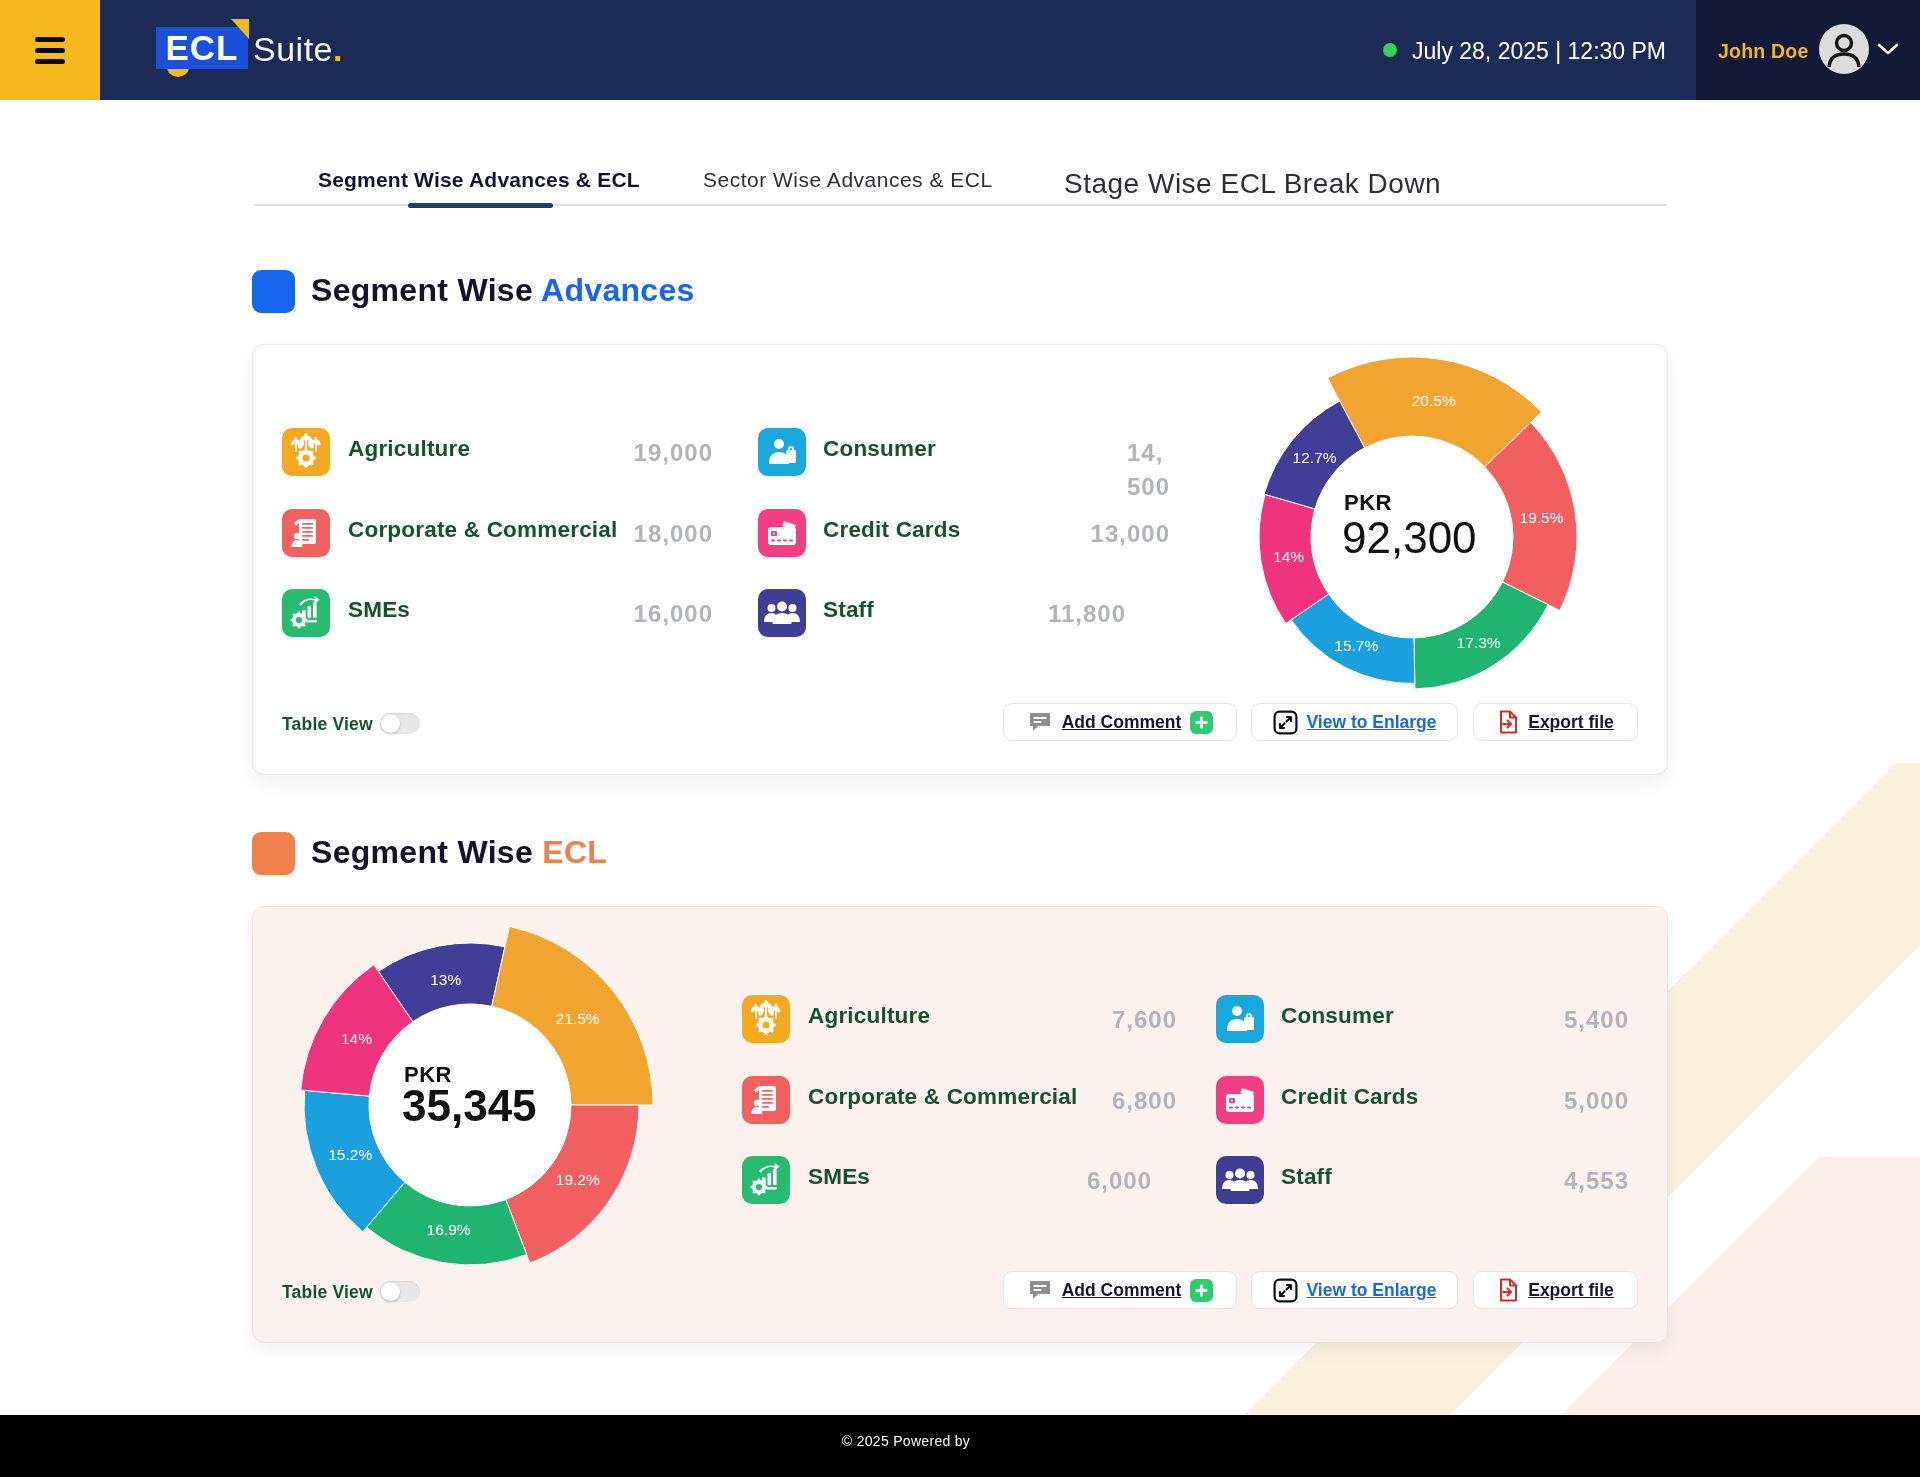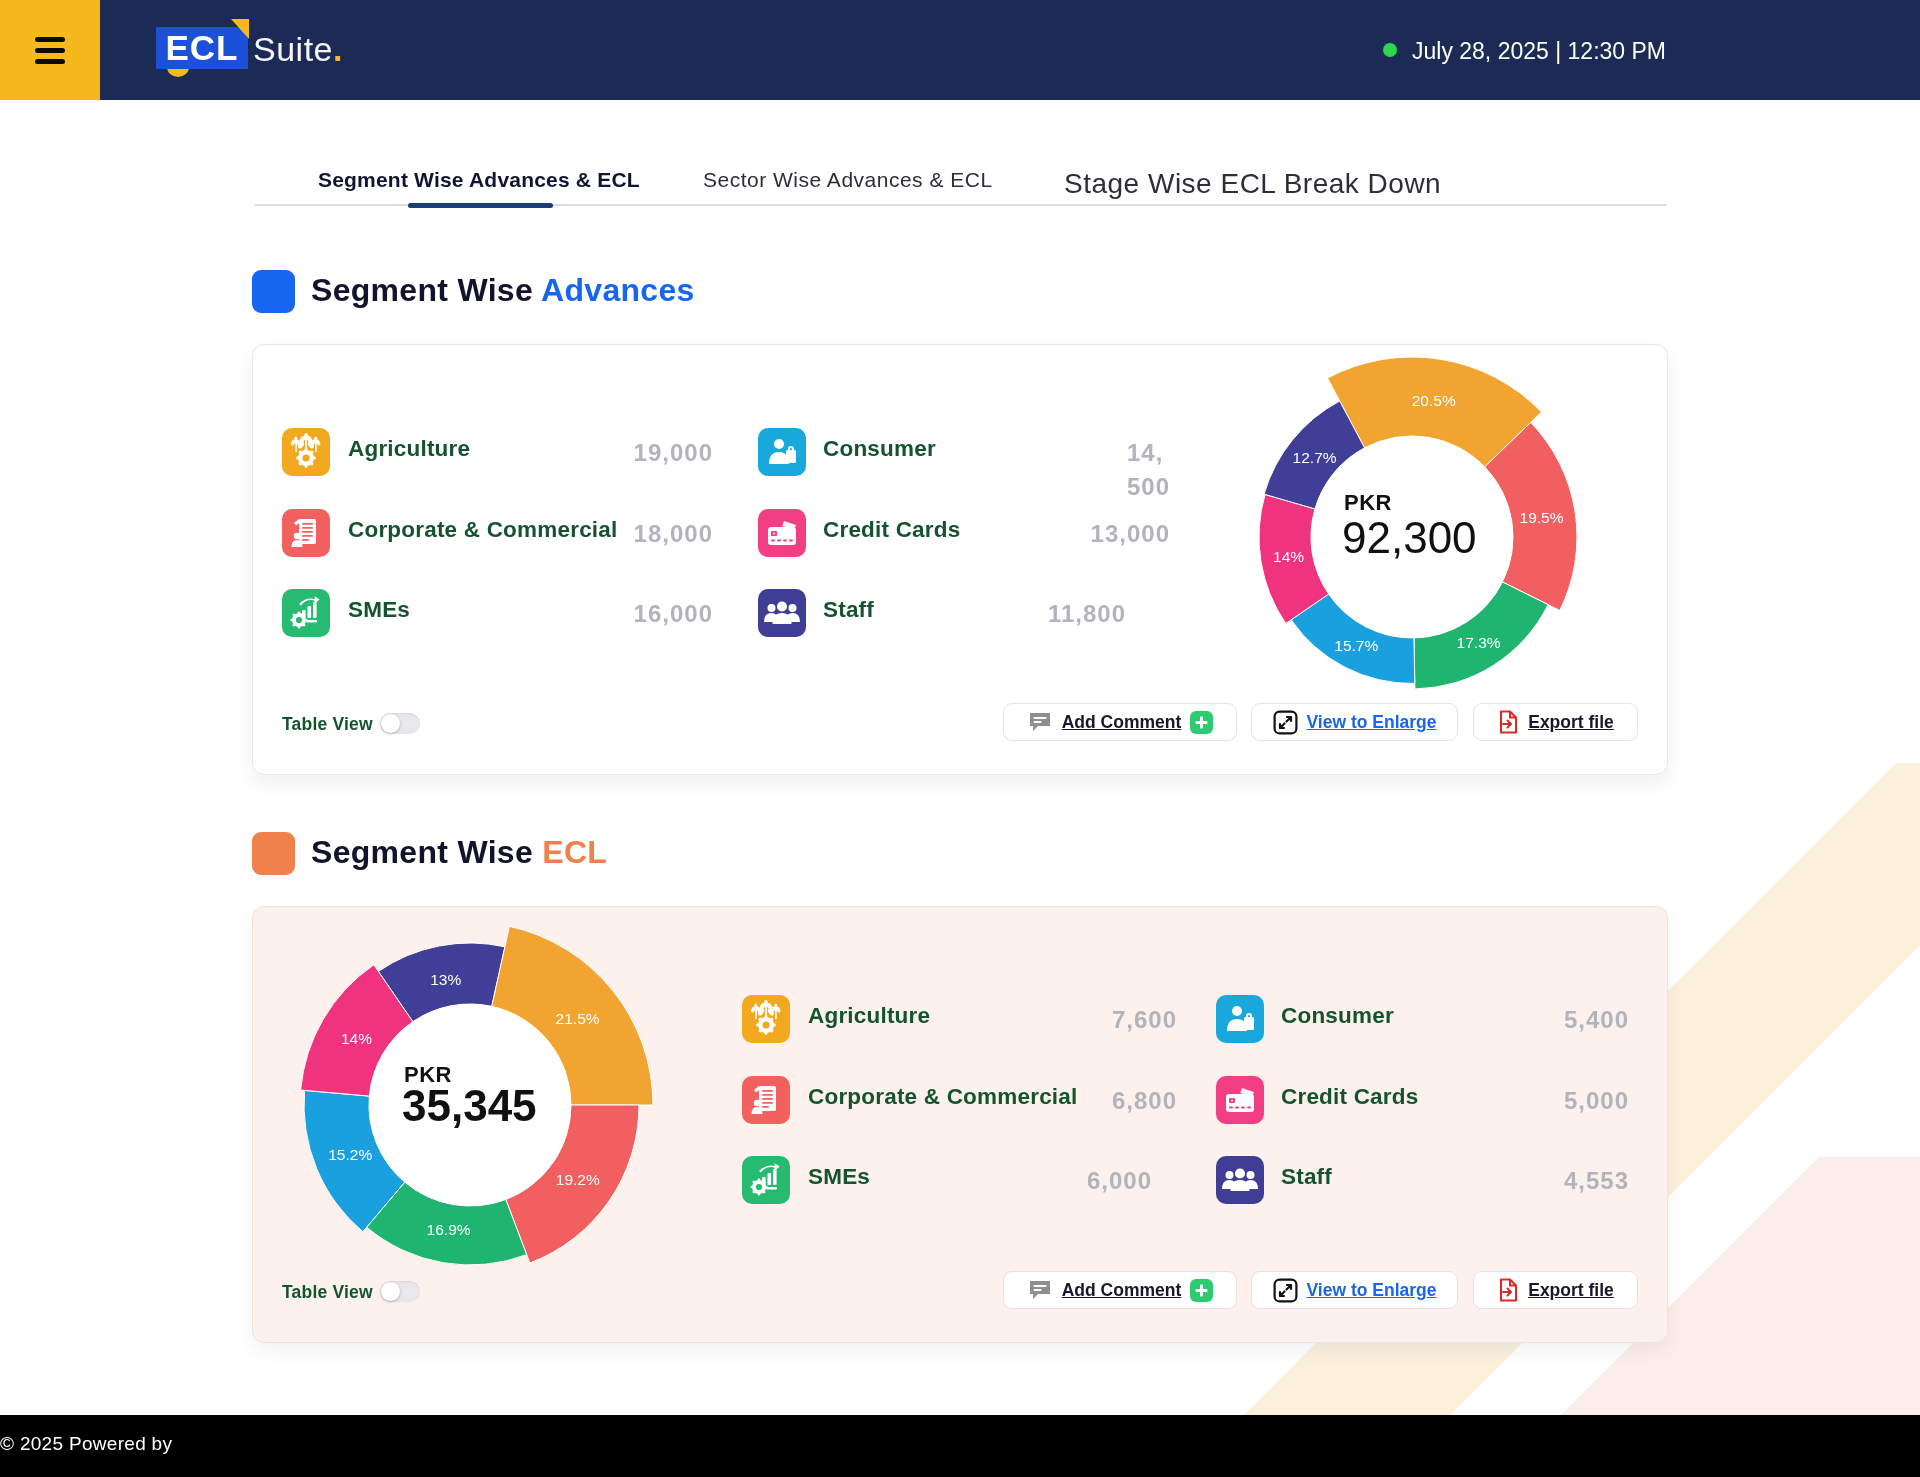--- a/index.html
+++ b/index.html
@@ -32,20 +32,31 @@
     <span style="color:#fff;font-weight:700;font-size:35px;letter-spacing:1px">ECL</span>
   </div>
   <svg style="position:absolute;left:231px;top:19px" width="18" height="20">
       <path d="M0 0 L18 0 L18 20 Z" fill="#F6B91D"></path>
     </svg>
   <div style="position:absolute;left:253px;top:30px;color:#F5F5F8;font-size:34px;font-weight:400;letter-spacing:0.5px">Suite<span style="color:#F6B91D;font-weight:700">.</span></div>
 
   <div style="position:absolute;left:1383px;top:43px;width:14px;height:14px;border-radius:50%;background:#2FD64F"></div>
   <div style="position:absolute;left:1412px;top:38px;color:#fff;font-size:23px;letter-spacing:0px">July 28, 2025 | 12:30 PM</div>
 
+  <div style="position:absolute;left:1696px;top:0;width:224px;height:100px;background:#121A36">
+    <div style="position:absolute;left:22px;top:40px;color:#F2B71D;font-size:19.5px;font-weight:700;letter-spacing:0.2px">John Doe</div>
+    <svg style="position:absolute;left:123px;top:24px" width="50" height="50" viewBox="0 0 50 50">
+      <circle cx="25" cy="25" r="25" fill="#DCDCDC"></circle>
+      <circle cx="25" cy="19" r="7.5" fill="none" stroke="#161616" stroke-width="3.4"></circle>
+      <path d="M10 43 q1 -13 15 -13 q14 0 15 13" fill="none" stroke="#161616" stroke-width="3.4"></path>
+    </svg>
+    <svg style="position:absolute;left:180px;top:42px" width="24" height="16">
+        <path d="M3 3 l9 8 9 -8" fill="none" stroke="#fff" stroke-width="2.6" stroke-linecap="round" stroke-linejoin="round"></path>
+      </svg>
+  </div>
 </div>
 
 <div style="position:absolute;left:318px;top:168px;font-size:21px;font-weight:700;color:#101631;letter-spacing:0.2px;z-index:2">Segment Wise Advances &amp; ECL</div>
 <div style="position:absolute;left:703px;top:168px;font-size:21px;color:#2E2E3A;letter-spacing:0.5px;z-index:2">Sector Wise Advances &amp; ECL</div>
 <div style="position:absolute;left:1064px;top:168px;font-size:28px;color:#2E2E3A;letter-spacing:0.5px;z-index:2">Stage Wise ECL Break Down</div>
 <div style="position:absolute;left:255px;top:204px;width:1412px;height:2px;background:#DCDCDE;z-index:1"></div>
 <div style="position:absolute;left:408px;top:203px;width:145px;height:5px;background:#1D3E75;border-radius:3px;z-index:2"></div>
 
 <div style="position:absolute;left:252px;top:270px;width:43px;height:43px;background:#1766F0;border-radius:9px;z-index:2"></div>
 <div style="position:absolute;left:311px;top:272px;font-size:32px;font-weight:700;letter-spacing:0.3px;color:#13132B;z-index:2">Segment Wise <span style="color:#1766F0">Advances</span></div>
@@ -475,14 +486,14 @@
 <div class="btn" style="left:1473px;top:1271px;width:165px;z-index:2">
     <svg width="22" height="24" viewBox="0 0 22 24" fill="none" stroke="#DD2727" stroke-width="2">
 <path d="M4 1.5 h9 l6 6 v15 h-15 z" stroke-linejoin="round"></path>
 <path d="M13 1.5 v6 h6" stroke-linejoin="round"></path>
 <path d="M6 14 h7 M10.5 10.5 L14 14 l-3.5 3.5" stroke-linecap="round" stroke-linejoin="round"></path>
     </svg>
     <span>Export file</span>
   </div>
 
 <div style="position:absolute;left:0;top:1415px;width:1920px;height:62px;background:#000;z-index:5">
-  <div style="position:absolute;left:0;top:18px;width:1812px;color:#fff;font-size:19px;letter-spacing:0.3px">© 2025 Powered by</div>
+  <div style="position:absolute;left:0;top:18px;width:1812px;text-align:center;color:#fff;font-size:14px;letter-spacing:0.3px">© 2025 Powered by</div>
 </div>
 
 </body></html>

